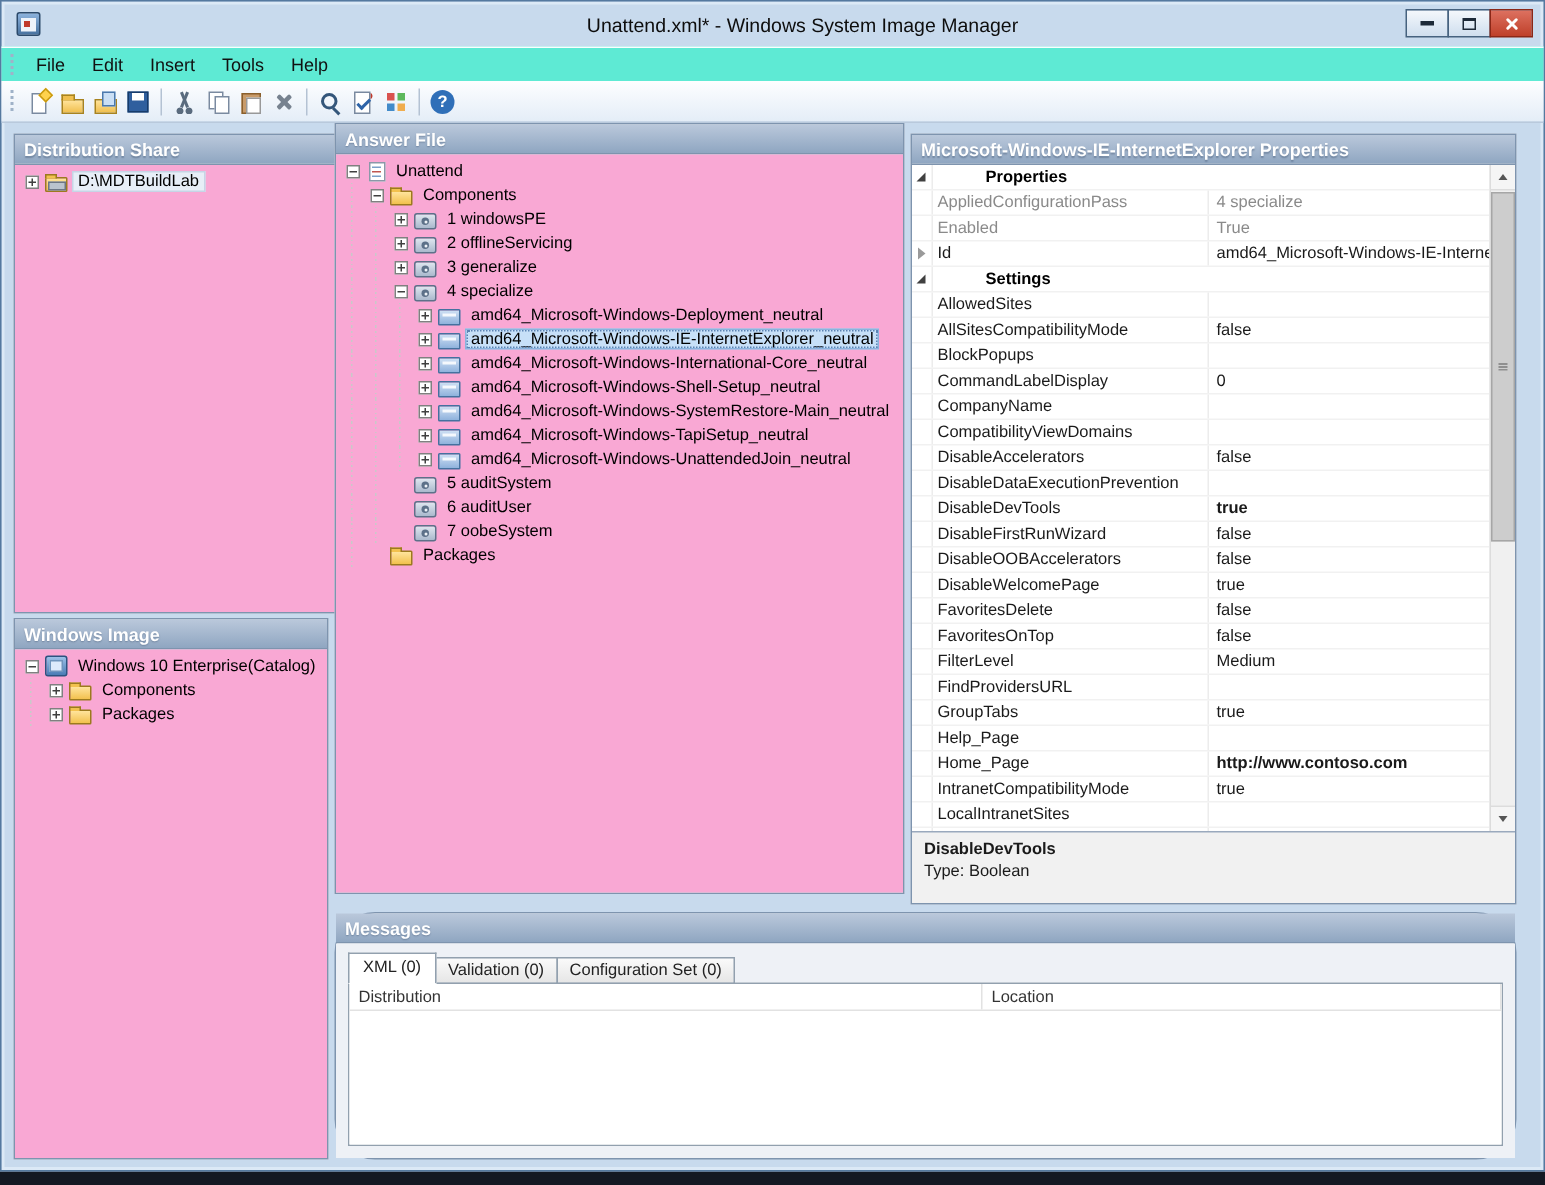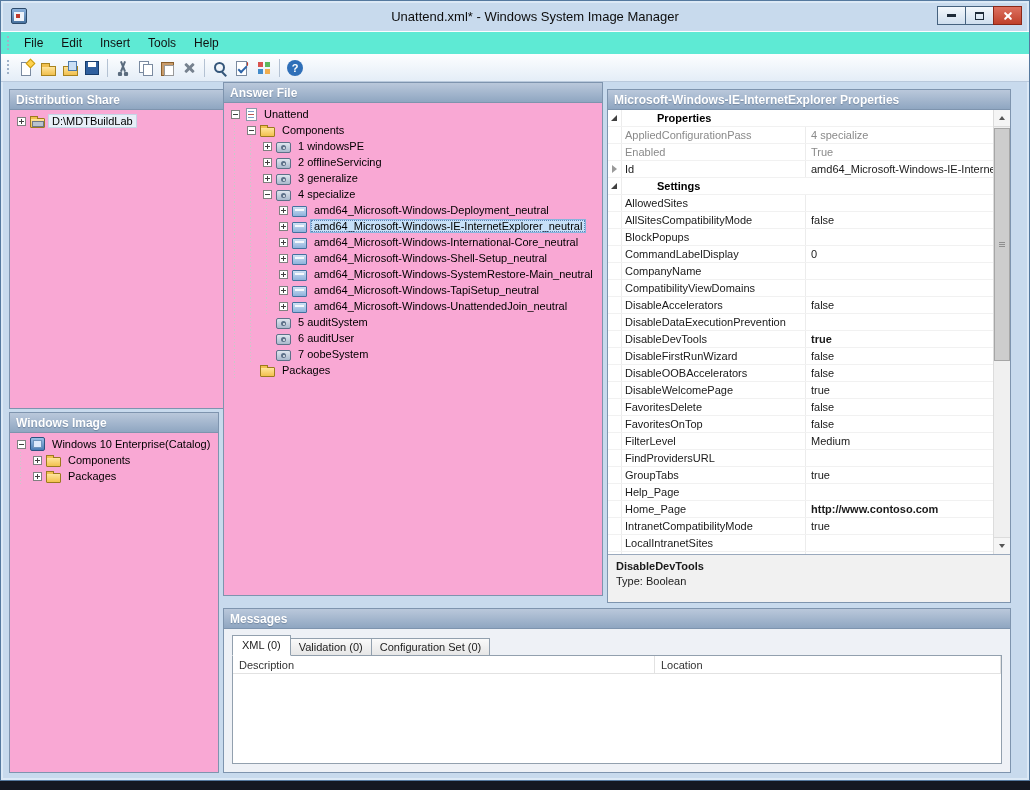--- a/index.html
+++ b/index.html
@@ -81,21 +81,21 @@
   
   .pane { position:absolute; border:1px solid #7e94ae; background:#fff; display:flex; flex-direction:column; }
   .pane-header { flex:none; height:20px; line-height:20px; padding:0 6px;
     background:linear-gradient(#bac8db,#8fa6c1); border-bottom:1px solid #7e94ae;
     color:#fff; font-size:12px; font-weight:bold; text-shadow:0 1px 1px rgba(40,60,90,.35);
     white-space:nowrap; overflow:hidden; }
   #pane-dist  { left:8px;   top:88px;  width:226px; height:320px; }
   #pane-wimg  { left:8px;   top:411px; width:210px; height:361px; }
   #pane-af    { left:222px; top:81px;  width:380px; height:514px; }
   #pane-props { left:606px; top:88px;  width:404px; height:514px; }
-  #pane-msg   { left:222px; top:607px; width:788px; height:165px; }
+  #pane-msg   { left:222px; top:607px; width:788px; height:165px;border-radius:27px; }
   
   .tree { flex:1; overflow:hidden; padding-top:3px; background:#f9a8d4; }
   .trow { display:flex; align-items:center; height:16px; padding-left:3px; white-space:nowrap; font-size:11px; color:#000; }
   .ind { width:16px; height:16px; flex:none;
     background-image:repeating-linear-gradient(to bottom,#c9c9c9 0 1px,transparent 1px 3px);
     background-size:1px 100%; background-position:7px 0; background-repeat:no-repeat; }
   .expc { width:16px; height:16px; flex:none; display:flex; align-items:center; justify-content:center; }
   .exp { position:relative; width:9px; height:9px; border:1px solid #808080; background:#fff; }
   .exp::before { content:""; position:absolute; left:1px; top:3px; width:5px; height:1px; background:#404040; }
   .exp.plus::after { content:""; position:absolute; left:3px; top:1px; width:1px; height:5px; background:#404040; }
@@ -601,21 +601,21 @@
       <span>Messages</span>
     </div>
     <div class="msg-body">
       <div class="tabs" id="msg-tabs">
           <span class="tab active">XML (0)</span>
           <span class="tab">Validation (0)</span>
           <span class="tab">Configuration Set (0)</span>
         </div>
       <div class="msg-table">
         <div class="msg-thead">
-          <div class="col-desc">Description</div>
+          <div class="col-desc">Distribution</div>
           <div class="col-loc">Location</div>
         </div>
         <div class="msg-tbody"></div>
       </div>
     </div>
   </div>
 
 </div>
 
 </body></html>

